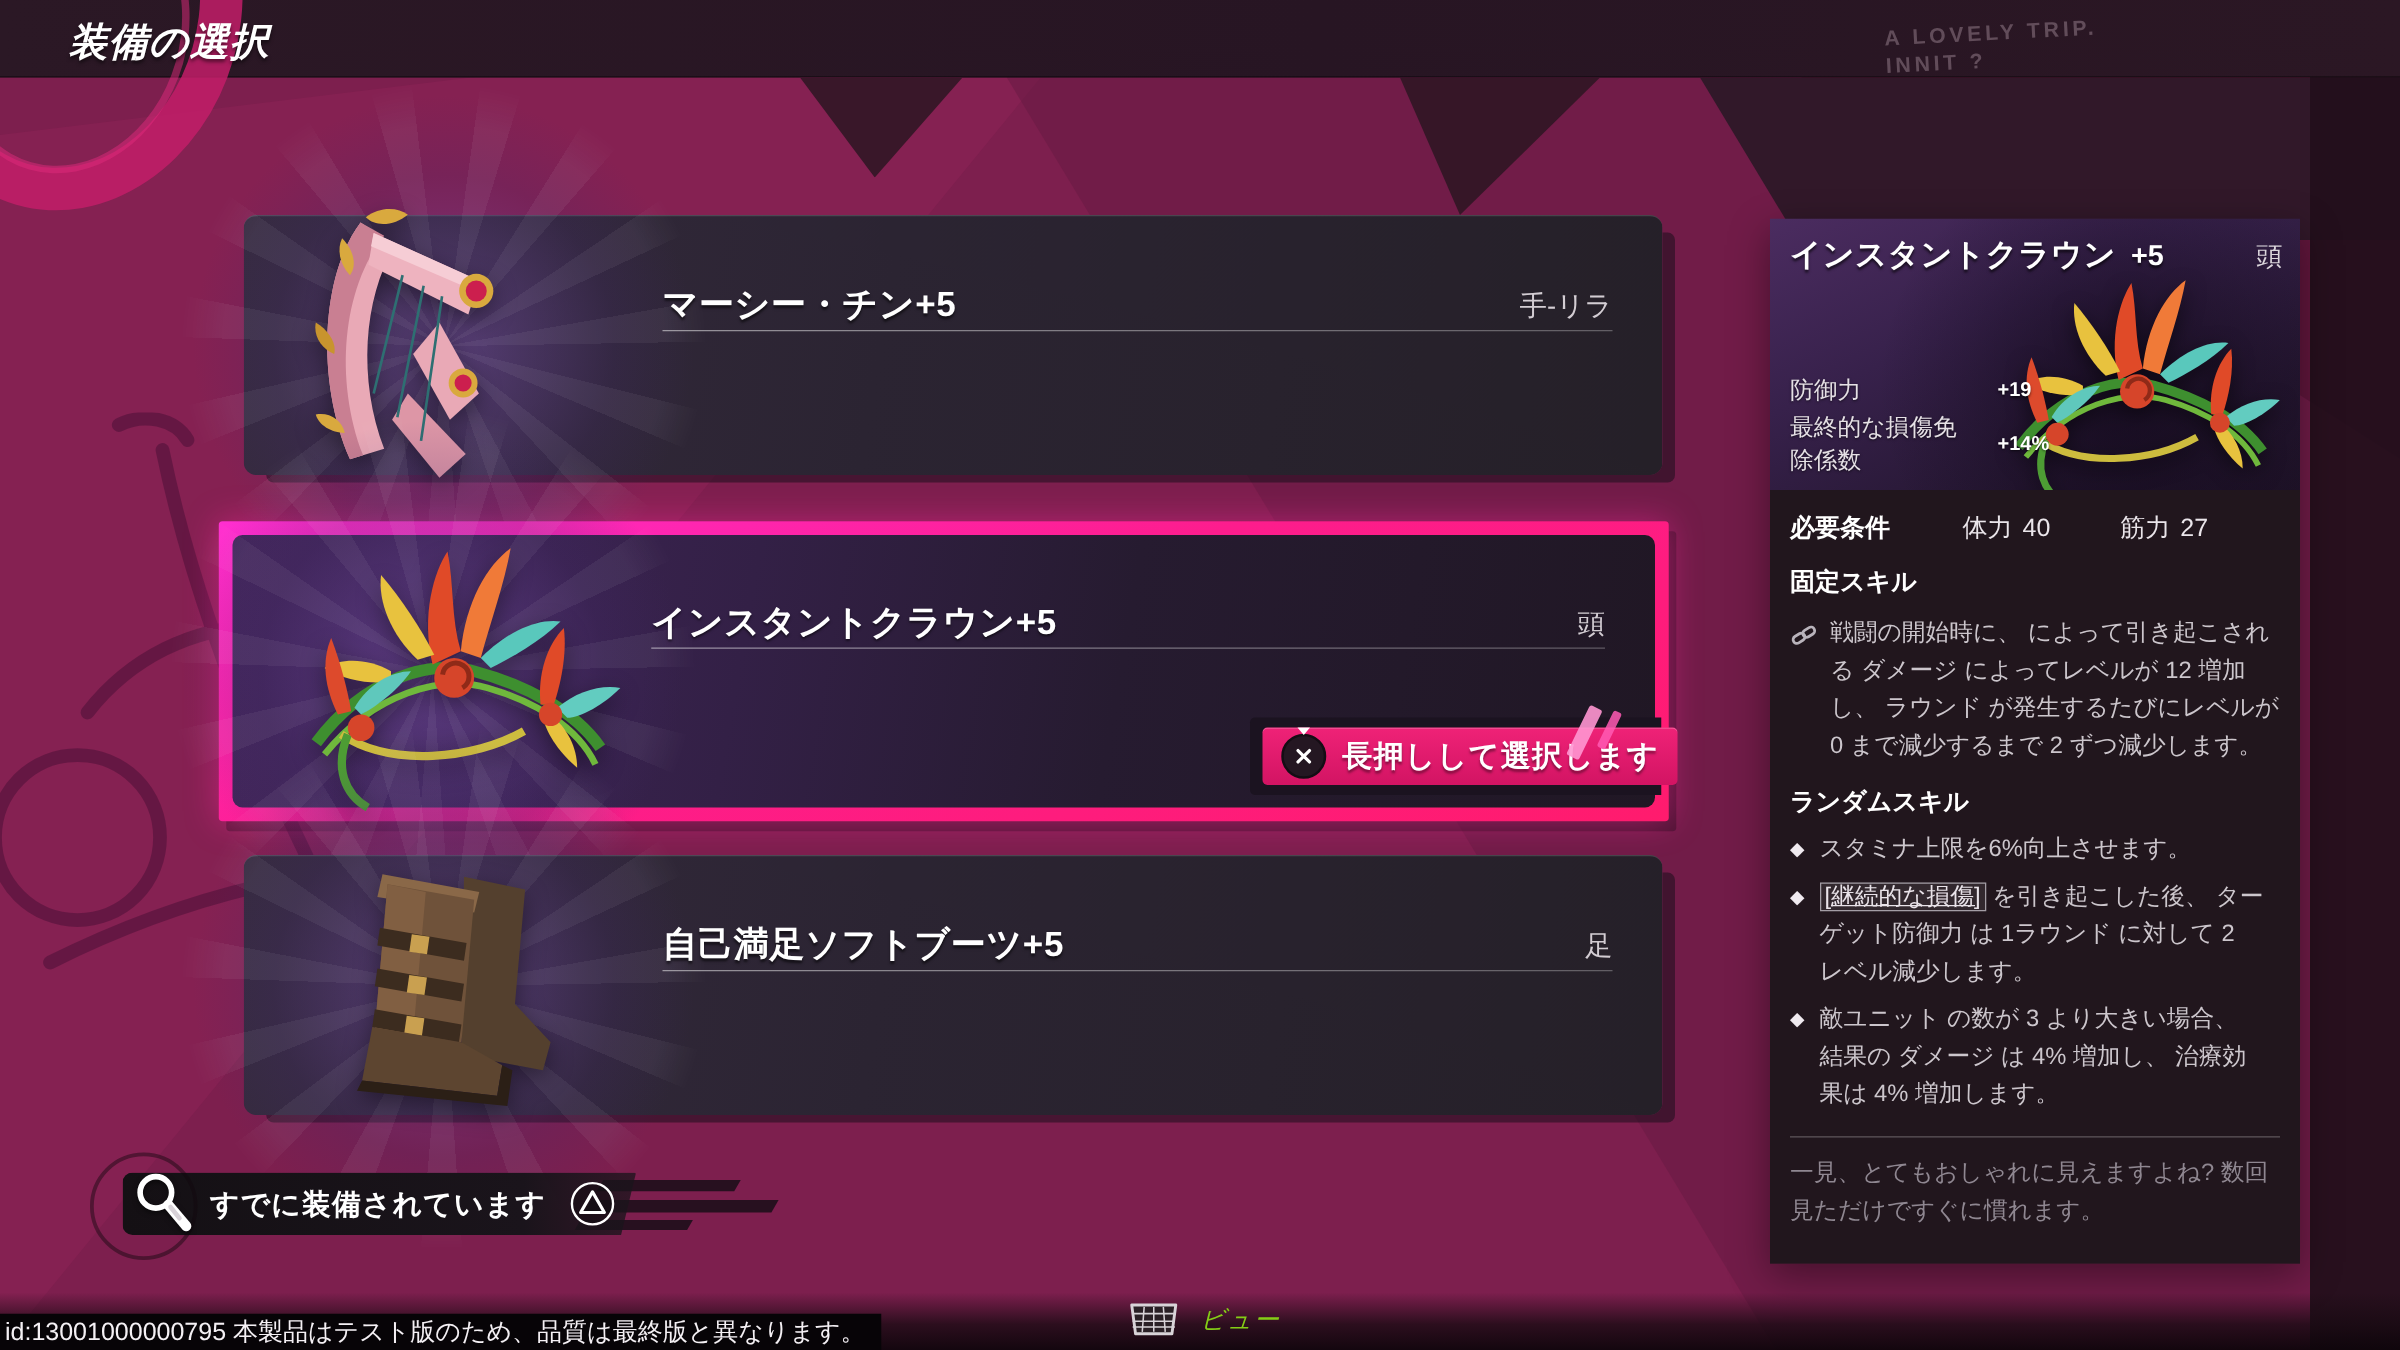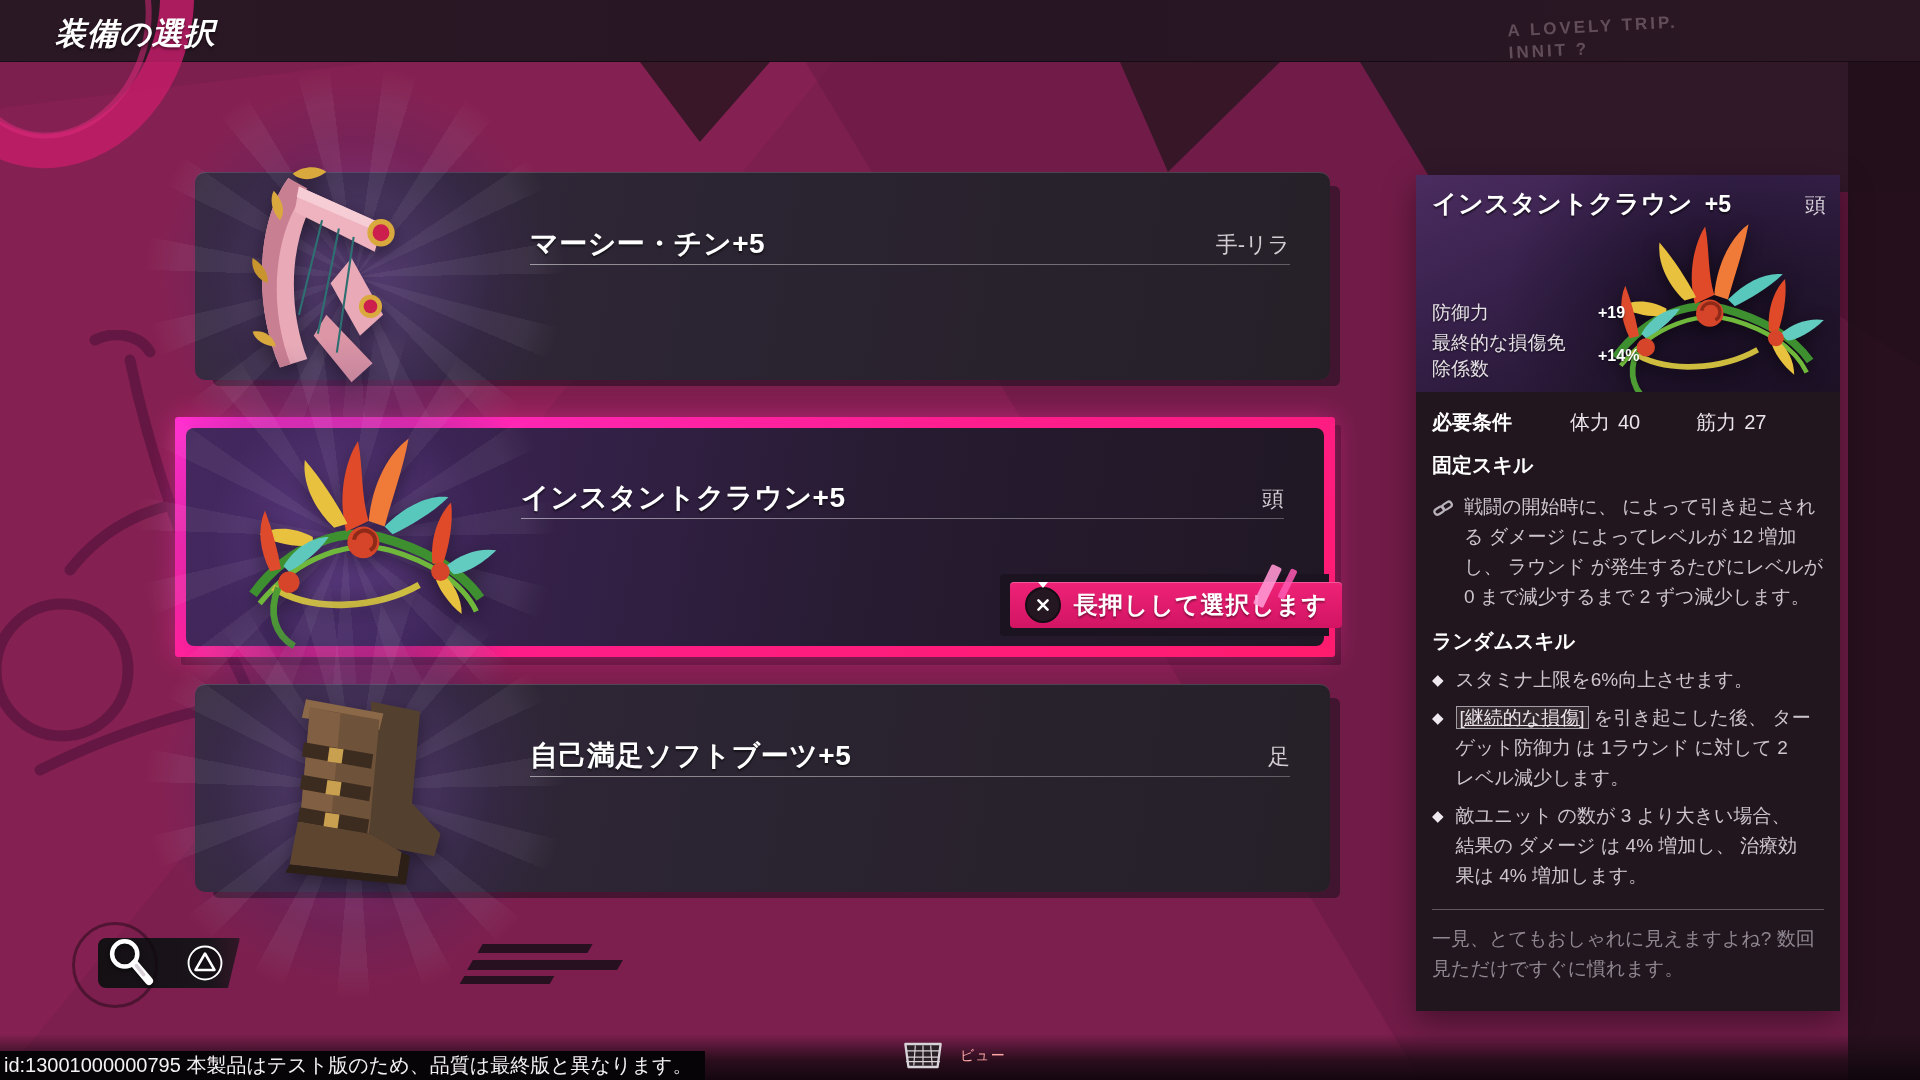--- a/index.html
+++ b/index.html
@@ -129,21 +129,21 @@
   .mag-ring{position:absolute;left:72px;top:922px;width:86px;height:86px;border-radius:50%;
     border:3px solid rgba(18,6,14,.45);}
   .magnifier{position:absolute;left:104px;top:934px;width:54px;height:56px;
     filter:drop-shadow(0 2px 2px rgba(0,0,0,.5));}
   .streak{position:absolute;background:rgba(18,12,20,.8);transform:skewX(-30deg);}
   .streak-1{left:480px;top:944px;width:110px;height:9px;}
   .streak-2{left:470px;top:960px;width:150px;height:10px;}
   .streak-3{left:462px;top:976px;width:90px;height:8px;}
   .view-hint{position:absolute;left:900px;top:1040px;display:flex;align-items:center;gap:14px;}
   .touchpad-ico{width:46px;height:31px;}
-  .view-label{font-size:14px;color:#fca5a5;letter-spacing:1px;}
+  .view-label{font-size:20px;color:#84cc16;letter-spacing:1px;font-style:italic;}
   .footer-id{position:absolute;left:0;top:1051px;height:29px;background:#070407;
     display:flex;align-items:center;padding:0 12px 0 4px;}
   .footer-text{font-size:20px;color:#f4f0f4;white-space:nowrap;}
   .defs-hidden{position:absolute;width:0;height:0;overflow:hidden;}
 </style>
 </head>
 <body>
 
 <svg class="defs-hidden" xmlns="http://www.w3.org/2000/svg">
   <defs>
@@ -345,20 +345,21 @@
       <div class="flavor">一見、とてもおしゃれに見えますよね? 数回見ただけですぐに慣れます。</div>
     </div>
   </div>
 
   <div class="bottom-strip"></div>
 
   <div class="streak streak-1"></div>
   <div class="streak streak-2"></div>
   <div class="streak streak-3"></div>
   <div class="tooltip">
+    <span class="tooltip-label">すでに装備されています</span>
     <svg class="tri-badge">
         <use href="#sym-triangle-btn"></use>
       </svg>
   </div>
   <div class="mag-ring"></div>
   <svg class="magnifier">
       <use href="#sym-magnifier"></use>
     </svg>
 
   <div class="view-hint">

